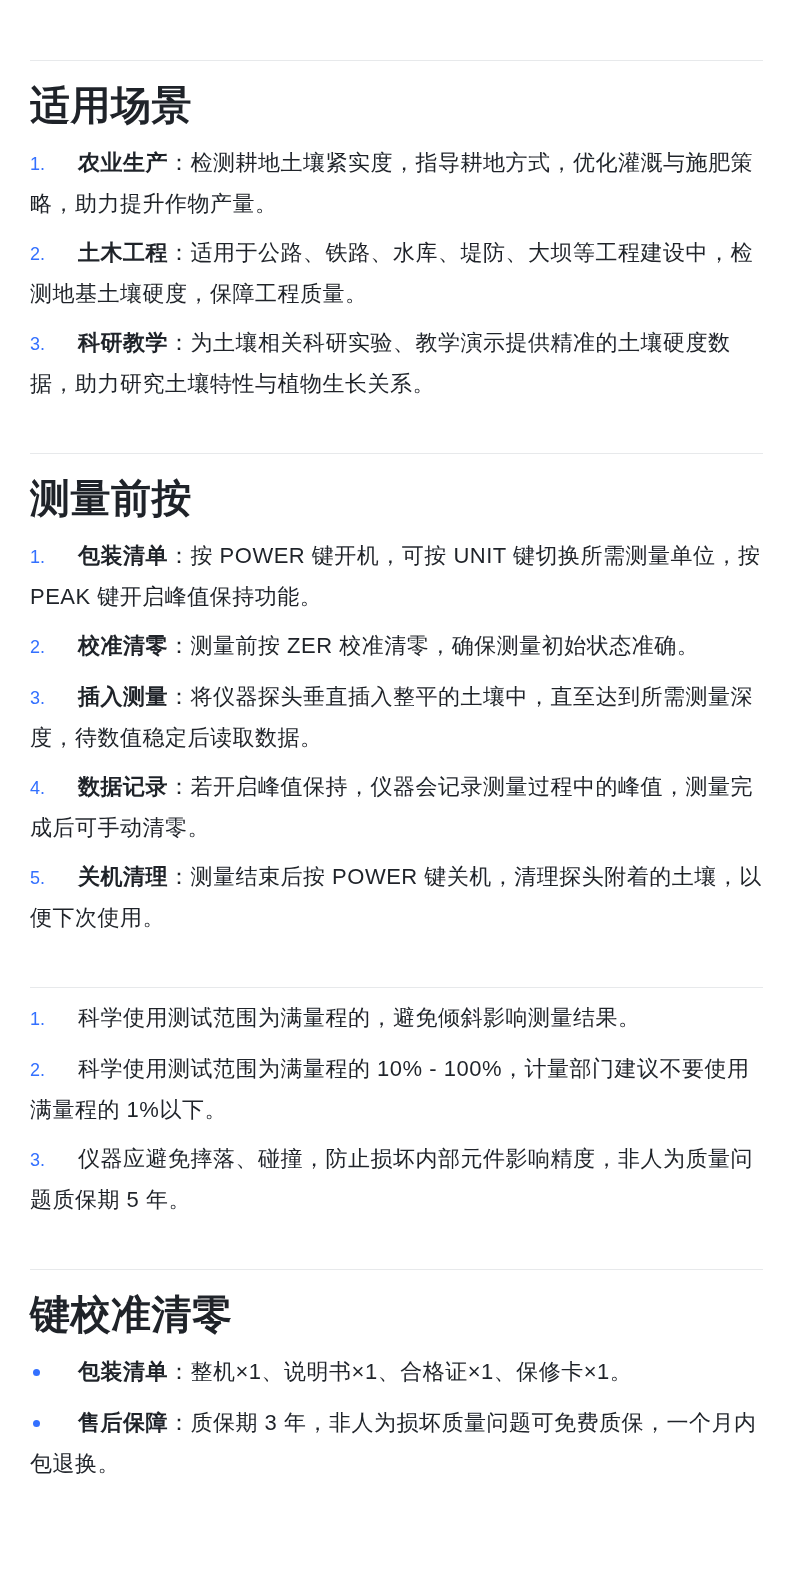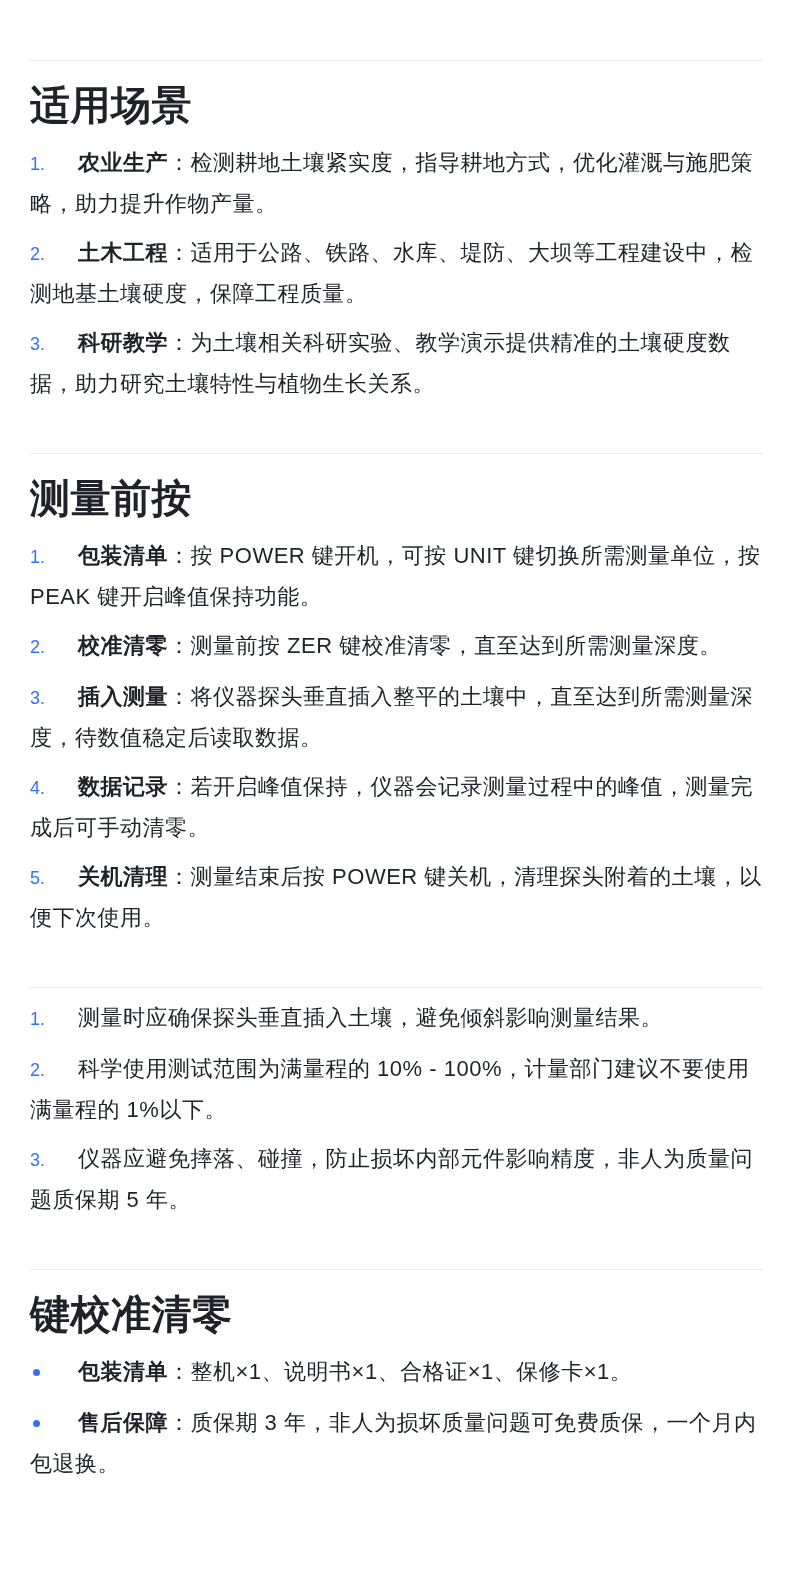--- a/index.html
+++ b/index.html
@@ -78,29 +78,29 @@
     <h2 class="section-heading">适用场景</h2>
     <p class="item"><span class="marker">1.</span><span class="term">农业生产</span><span class="text">：检测耕地土壤紧实度，指导耕地方式，优化灌溉与施肥策略，助力提升作物产量。</span></p>
     <p class="item"><span class="marker">2.</span><span class="term">土木工程</span><span class="text">：适用于公路、铁路、水库、堤防、大坝等工程建设中，检测地基土壤硬度，保障工程质量。</span></p>
     <p class="item"><span class="marker">3.</span><span class="term">科研教学</span><span class="text">：为土壤相关科研实验、教学演示提供精准的土壤硬度数据，助力研究土壤特性与植物生长关系。</span></p>
   </section>
 
   <section>
     <hr class="divider">
     <h2 class="section-heading">测量前按</h2>
     <p class="item"><span class="marker">1.</span><span class="term">包装清单</span><span class="text">：按 POWER 键开机，可按 UNIT 键切换所需测量单位，按 PEAK 键开启峰值保持功能。</span></p>
-    <p class="item"><span class="marker">2.</span><span class="term">校准清零</span><span class="text">：测量前按 ZER 键校准清零，直至达到所需测量深度。</span></p>
+    <p class="item"><span class="marker">2.</span><span class="term">校准清零</span><span class="text">：测量前按 ZER 校准清零，确保测量初始状态准确。</span></p>
     <p class="item"><span class="marker">3.</span><span class="term">插入测量</span><span class="text">：将仪器探头垂直插入整平的土壤中，直至达到所需测量深度，待数值稳定后读取数据。</span></p>
     <p class="item"><span class="marker">4.</span><span class="term">数据记录</span><span class="text">：若开启峰值保持，仪器会记录测量过程中的峰值，测量完成后可手动清零。</span></p>
     <p class="item"><span class="marker">5.</span><span class="term">关机清理</span><span class="text">：测量结束后按 POWER 键关机，清理探头附着的土壤，以便下次使用。</span></p>
   </section>
 
   <section>
     <hr class="divider">
-    <p class="item"><span class="marker">1.</span><span class="text">测量时应确保探头垂直插入土壤，避免倾斜影响测量结果。</span></p>
+    <p class="item"><span class="marker">1.</span><span class="text">科学使用测试范围为满量程的，避免倾斜影响测量结果。</span></p>
     <p class="item"><span class="marker">2.</span><span class="text">科学使用测试范围为满量程的 10% - 100%，计量部门建议不要使用满量程的 1%以下。</span></p>
     <p class="item"><span class="marker">3.</span><span class="text">仪器应避免摔落、碰撞，防止损坏内部元件影响精度，非人为质量问题质保期 5 年。</span></p>
   </section>
 
   <section>
     <hr class="divider">
     <h2 class="section-heading">键校准清零</h2>
     <p class="item"><span class="marker"><span class="dot"></span></span><span class="term">包装清单</span><span class="text">：整机×1、说明书×1、合格证×1、保修卡×1。</span></p>
     <p class="item"><span class="marker"><span class="dot"></span></span><span class="term">售后保障</span><span class="text">：质保期 3 年，非人为损坏质量问题可免费质保，一个月内包退换。</span></p>
   </section>

